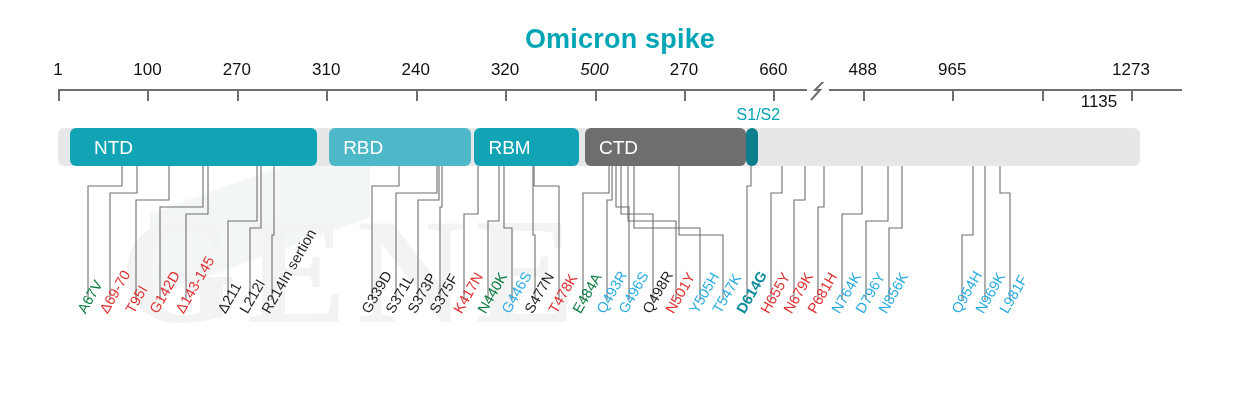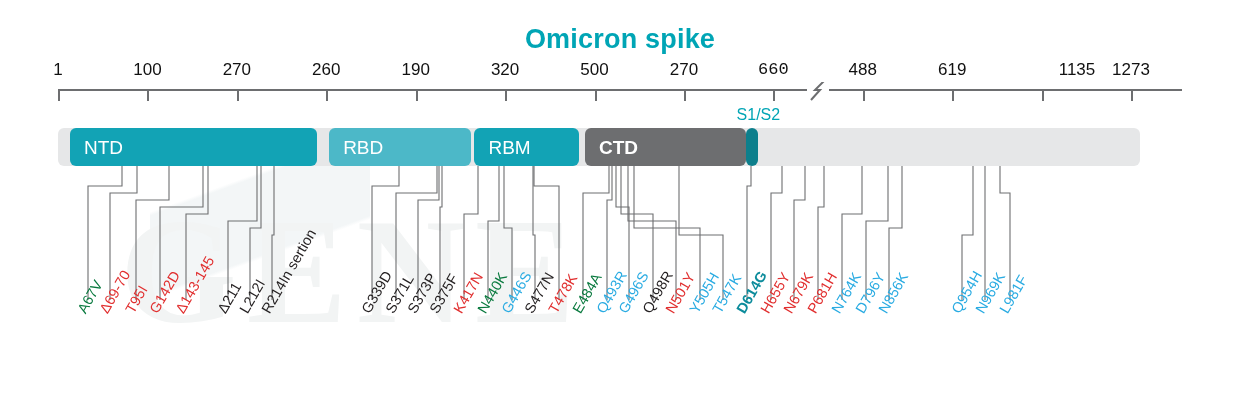--- a/index.html
+++ b/index.html
@@ -91,55 +91,55 @@
 
   <div class="axis" id="axis">
       <div class="axis-line"></div>
       <div class="tick" style="left: 58px;"></div>
       <div class="tick-label" style="left: 58px;">1</div>
       <div class="tick" style="left: 147.417px;"></div>
       <div class="tick-label" style="left: 147.417px;">100</div>
       <div class="tick" style="left: 236.833px;"></div>
       <div class="tick-label" style="left: 236.833px;">270</div>
       <div class="tick" style="left: 326.25px;"></div>
-      <div class="tick-label" style="left: 326.25px;">260</div>
+      <div class="tick-label" style="left: 326.25px;">310</div>
       <div class="tick" style="left: 415.667px;"></div>
-      <div class="tick-label" style="left: 415.667px;">190</div>
+      <div class="tick-label" style="left: 415.667px;">240</div>
       <div class="tick" style="left: 505.083px;"></div>
       <div class="tick-label" style="left: 505.083px;">320</div>
       <div class="tick" style="left: 594.5px;"></div>
-      <div class="tick-label" style="left: 594.5px;">500</div>
+      <div class="tick-label" style="left: 594.5px; font-style: italic;">500</div>
       <div class="tick" style="left: 683.917px;"></div>
       <div class="tick-label" style="left: 683.917px;">270</div>
       <div class="tick" style="left: 773.333px;"></div>
-      <div class="tick-label" style="left: 773.333px; font-family: Liberation Mono, monospace;">660</div>
+      <div class="tick-label" style="left: 773.333px;">660</div>
       <div class="tick" style="left: 862.75px;"></div>
       <div class="tick-label" style="left: 862.75px;">488</div>
       <div class="tick" style="left: 952.167px;"></div>
-      <div class="tick-label" style="left: 952.167px;">619</div>
+      <div class="tick-label" style="left: 952.167px;">965</div>
       <div class="tick" style="left: 1041.58px;"></div>
-      <div class="tick-label" style="left: 1077px;">1135</div>
+      <div class="tick-label" style="left: 1099px; margin-top: 32px;">1135</div>
       <div class="tick" style="left: 1131px;"></div>
       <div class="tick-label" style="left: 1131px;">1273</div>
       <svg class="axis-break" width="22" height="20" viewBox="0 0 22 20" style="left: 807.042px;">
         <rect x="0" y="0" width="22" height="20" fill="#ffffff"></rect>
         <path d="M4 18 L13 8 L8 8 L17 -1" fill="none" stroke="#6d6e70" stroke-width="2"></path>
       </svg>
     </div>
 
   <div class="bar-wrap" id="bar">
     <div class="bar-bg"></div>
   <div class="seg" style="left: 69.8995px; width: 247.339px; background: rgb(18, 163, 181);"></div>
-      <div class="seg-label" style="left: 84px;">NTD</div>
+      <div class="seg-label" style="left: 94px;">NTD</div>
       <div class="seg" style="left: 329.137px; width: 141.943px; background: rgb(76, 184, 200);"></div>
       <div class="seg-label" style="left: 343.137px;">RBD</div>
       <div class="seg" style="left: 474.481px; width: 104.545px; background: rgb(18, 163, 181);"></div>
       <div class="seg-label" style="left: 488.481px; text-align: center;">RBM</div>
       <div class="seg" style="left: 584.976px; width: 160.643px; background: rgb(109, 110, 112);"></div>
-      <div class="seg-label" style="left: 598.976px; font-weight: bold;">CTD</div>
+      <div class="seg-label" style="left: 598.976px;">CTD</div>
       <div class="seg" style="left: 746.468px; width: 11.8995px; background: rgb(13, 127, 140);"></div>
       <div class="s1s2-label" style="left: 758.368px;">S1/S2</div>
     </div>
 
   <svg class="leaders" id="leaders" width="1240" height="411" viewBox="0 0 1240 411">
       <path d="M122 166 L122 186 L88 186 L88 300" fill="none" stroke="#6d6e70" stroke-width="1.1"></path>
       <path d="M137 166 L137 193 L110 193 L110 300" fill="none" stroke="#6d6e70" stroke-width="1.1"></path>
       <path d="M169 166 L169 200 L136 200 L136 300" fill="none" stroke="#6d6e70" stroke-width="1.1"></path>
       <path d="M203 166 L203 207 L160 207 L160 300" fill="none" stroke="#6d6e70" stroke-width="1.1"></path>
       <path d="M208 166 L208 214 L186 214 L186 300" fill="none" stroke="#6d6e70" stroke-width="1.1"></path>

